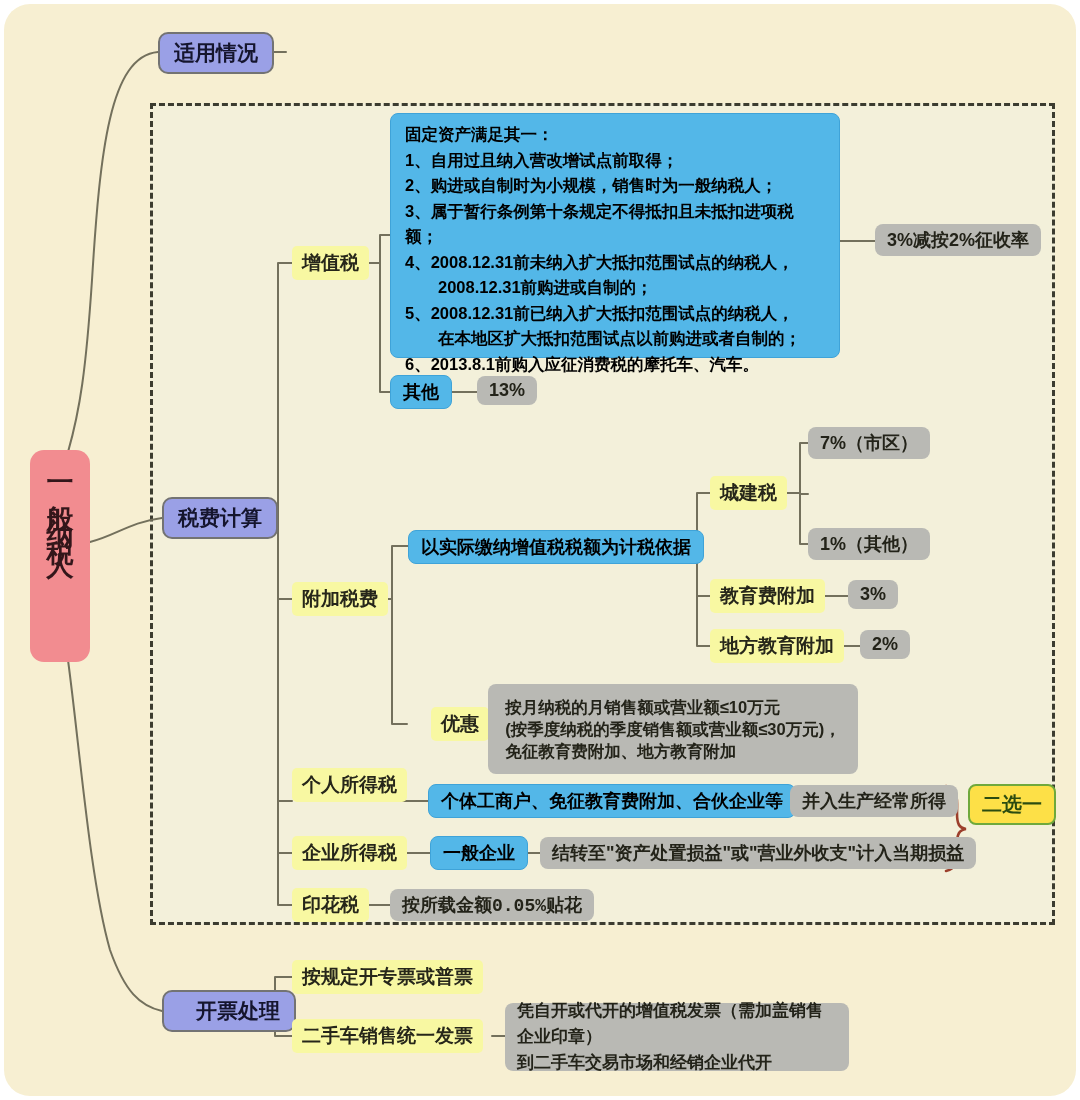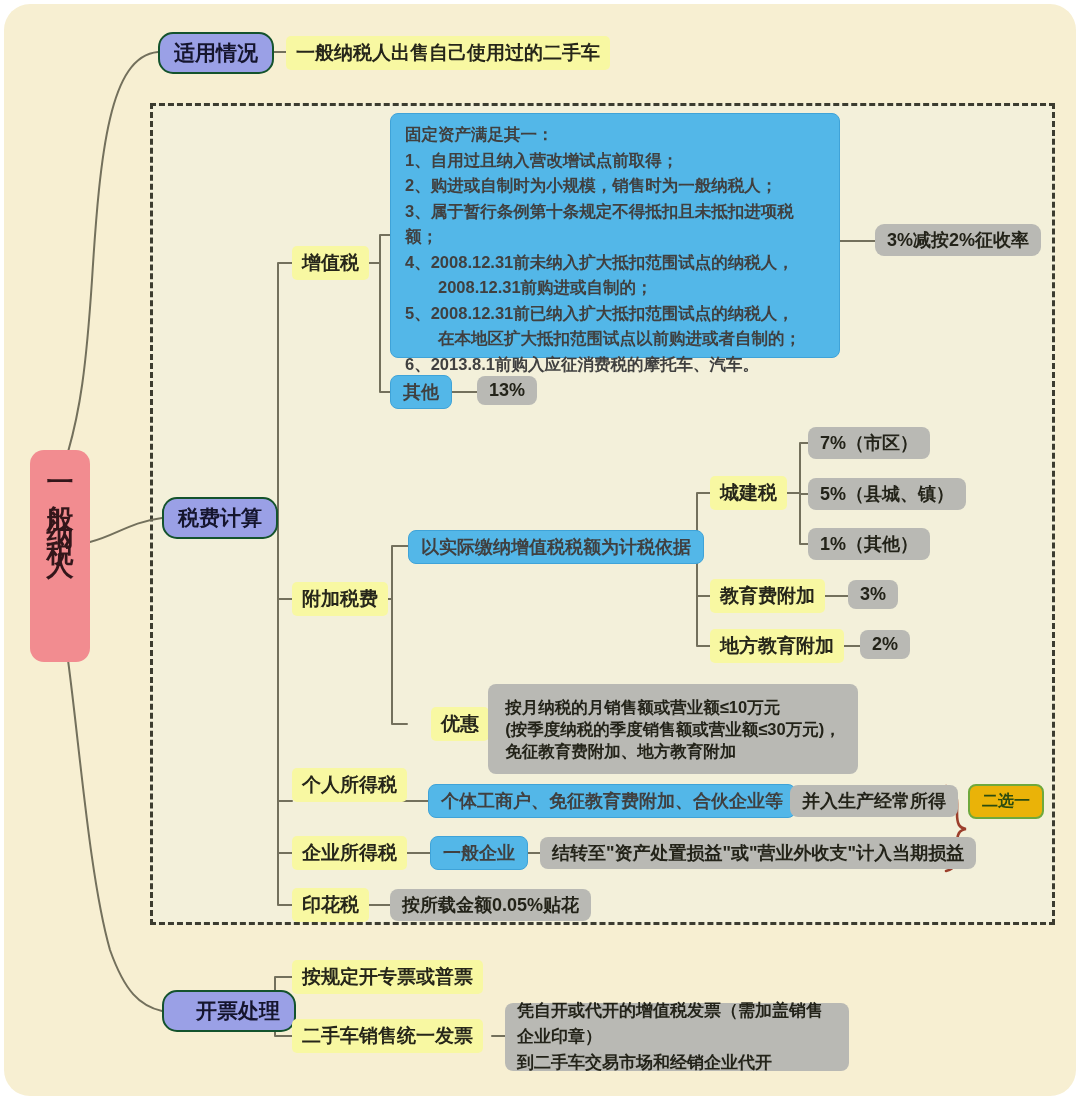--- a/index.html
+++ b/index.html
@@ -4,27 +4,27 @@
 <style>
   html,body{margin:0;padding:0;background:#ffffff;}
   #stage{position:relative;width:1080px;height:1100px;background:#ffffff;overflow:hidden;
          font-family:"Liberation Sans","DejaVu Sans",sans-serif;}
   #card{position:absolute;left:4px;top:4px;right:4px;bottom:4px;background:#f7efd2;border-radius:26px;}
   #dashed-zone{position:absolute;left:150px;top:103px;width:905px;height:822px;
                border:3px dashed #3c3c30;background:#f3f0da;box-sizing:border-box;}
   svg.lines{position:absolute;left:0;top:0;width:1080px;height:1100px;}
   .node{position:absolute;box-sizing:border-box;white-space:nowrap;color:#1c1c14;
         font-weight:bold;display:flex;align-items:center;justify-content:center;}
-  .purple{background:#9aa0e6;border:2px solid #14532d;border-radius:15px;
+  .purple{background:#9aa0e6;border:2px solid #737373;border-radius:10px;
           font-size:21px;padding:5px 14px;color:#15152e;}
   .yellow{background:#f8f8a2;border-radius:5px;font-size:19px;padding:4px 10px;color:#26261a;}
   .blue{background:#53b7e8;border:1px solid #3fa3d8;border-radius:8px;font-size:18px;
-        padding:4px 12px;color:#404040;}
+        padding:4px 12px;color:#000000;}
   .grey{background:#b9b9b4;border-radius:8px;font-size:18px;padding:4px 12px;color:#232319;}
-  .green{background:#eab308;border:2px solid #6fa93c;border-radius:8px;font-size:16px;
+  .green{background:#fde047;border:2px solid #6fa93c;border-radius:8px;font-size:20px;
          padding:5px 12px;color:#2b4c10;}
   .pink-root{background:#f28c90;border-radius:14px;writing-mode:vertical-rl;text-orientation:upright;
              font-size:27px;letter-spacing:16px;padding:18px 0 2px 0;color:#33161a;
              width:60px;height:212px;justify-content:flex-start;}
   .multiline{white-space:pre-line;text-align:left;}
   #vat-conditions{width:450px;height:245px;align-items:flex-start;font-size:16.5px;
                   line-height:25.5px;padding:8px 14px;}
   #discount-note{width:370px;height:90px;font-size:16.5px;line-height:22px;padding:5px 12px;}
   #invoice-note{width:344px;height:68px;font-size:17px;line-height:26px;padding:7px 12px;}
 </style>
@@ -65,63 +65,61 @@
 
       <path d="M 262 1011 L 275 1011 M 275 977 L 275 1036 M 275 977 L 292 977 M 275 1036 L 292 1036"></path>
       <path d="M 492 1036 L 505 1036"></path>
     </g>
     <path d="M 946 786 C 959 789, 957 800, 957 813 C 957 824, 959 828, 966 829 C 959 830, 957 834, 957 845 C 957 858, 959 868, 946 871" stroke="#9c3f2c" stroke-width="2.6" fill="none" stroke-linecap="round"></path>
   </svg>
 
   <div class="node pink-root" style="left:30px;top:450px;">一般纳税人</div>
 
   <div class="node purple" style="left:158px;top:32px;">适用情况</div>
-  <div class="node yellow" style="left:286px;top:36px;">一般纳税人出售自己使用过的二手车</div>
 
   <div class="node purple" style="left:162px;top:497px;">税费计算</div>
 
   <div class="node yellow" style="left:292px;top:246px;">增值税</div>
   <div class="node blue multiline" id="vat-conditions" style="left:390px;top:113px;">固定资产满足其一：
 1、自用过且纳入营改增试点前取得；
 2、购进或自制时为小规模，销售时为一般纳税人；
 3、属于暂行条例第十条规定不得抵扣且未抵扣进项税额；
 4、2008.12.31前未纳入扩大抵扣范围试点的纳税人，
 　　2008.12.31前购进或自制的；
 5、2008.12.31前已纳入扩大抵扣范围试点的纳税人，
 　　在本地区扩大抵扣范围试点以前购进或者自制的；
 6、2013.8.1前购入应征消费税的摩托车、汽车。</div>
-  <div class="node grey" style="left:875px;top:224px;border-radius:9px;">3%减按2%征收率</div>
+  <div class="node grey" style="left:875px;top:224px;">3%减按2%征收率</div>
   <div class="node blue" style="left:390px;top:375px;">其他</div>
   <div class="node grey" style="left:477px;top:376px;">13%</div>
 
   <div class="node yellow" style="left:292px;top:582px;">附加税费</div>
   <div class="node blue" style="left:408px;top:530px;">以实际缴纳增值税税额为计税依据</div>
   <div class="node yellow" style="left:710px;top:476px;">城建税</div>
   <div class="node grey" style="left:808px;top:427px;">7%（市区）</div>
-  <div class="node grey" style="left:808px;top:478px;">5%（县城、镇）</div>
   <div class="node grey" style="left:808px;top:528px;">1%（其他）</div>
   <div class="node yellow" style="left:710px;top:579px;">教育费附加</div>
   <div class="node grey" style="left:848px;top:580px;">3%</div>
   <div class="node yellow" style="left:710px;top:629px;">地方教育附加</div>
   <div class="node grey" style="left:860px;top:630px;">2%</div>
   <div class="node yellow" style="left:407px;top:707px;margin-left:24px;">优惠</div>
   <div class="node grey multiline" id="discount-note" style="left:488px;top:684px;">按月纳税的月销售额或营业额≤10万元
 (按季度纳税的季度销售额或营业额≤30万元)，
 免征教育费附加、地方教育附加</div>
 
   <div class="node yellow" style="left:292px;top:768px;">个人所得税</div>
   <div class="node blue" style="left:428px;top:784px;">个体工商户、免征教育费附加、合伙企业等</div>
   <div class="node grey" style="left:790px;top:785px;">并入生产经常所得</div>
   <div class="node green" style="left:968px;top:784px;">二选一</div>
 
   <div class="node yellow" style="left:292px;top:836px;">企业所得税</div>
   <div class="node blue" style="left:430px;top:836px;">一般企业</div>
   <div class="node grey" style="left:540px;top:837px;">结转至"资产处置损益"或"营业外收支"计入当期损益</div>
 
   <div class="node yellow" style="left:292px;top:888px;">印花税</div>
-  <div class="node grey" style="left:390px;top:889px;">按所载金额0.05%贴花</div>
+  <div class="node grey" style="left:390px;top:889px;font-family:Liberation Mono, monospace;">按所载金额0.05%贴花</div>
 
   <div class="node purple" style="left:162px;top:990px;padding-left:32px;">开票处理</div>
   <div class="node yellow" style="left:292px;top:960px;">按规定开专票或普票</div>
   <div class="node yellow" style="left:292px;top:1019px;">二手车销售统一发票</div>
   <div class="node grey multiline" id="invoice-note" style="left:505px;top:1003px;">凭自开或代开的增值税发票（需加盖销售企业印章）
 到二手车交易市场和经销企业代开</div>
 </div>
 
 </body></html>

